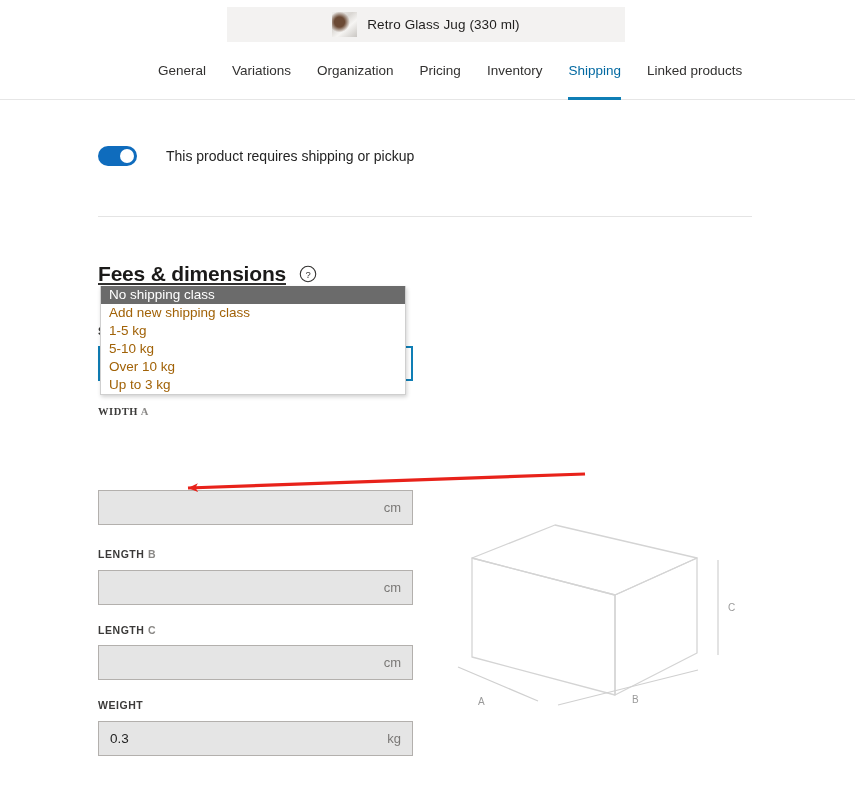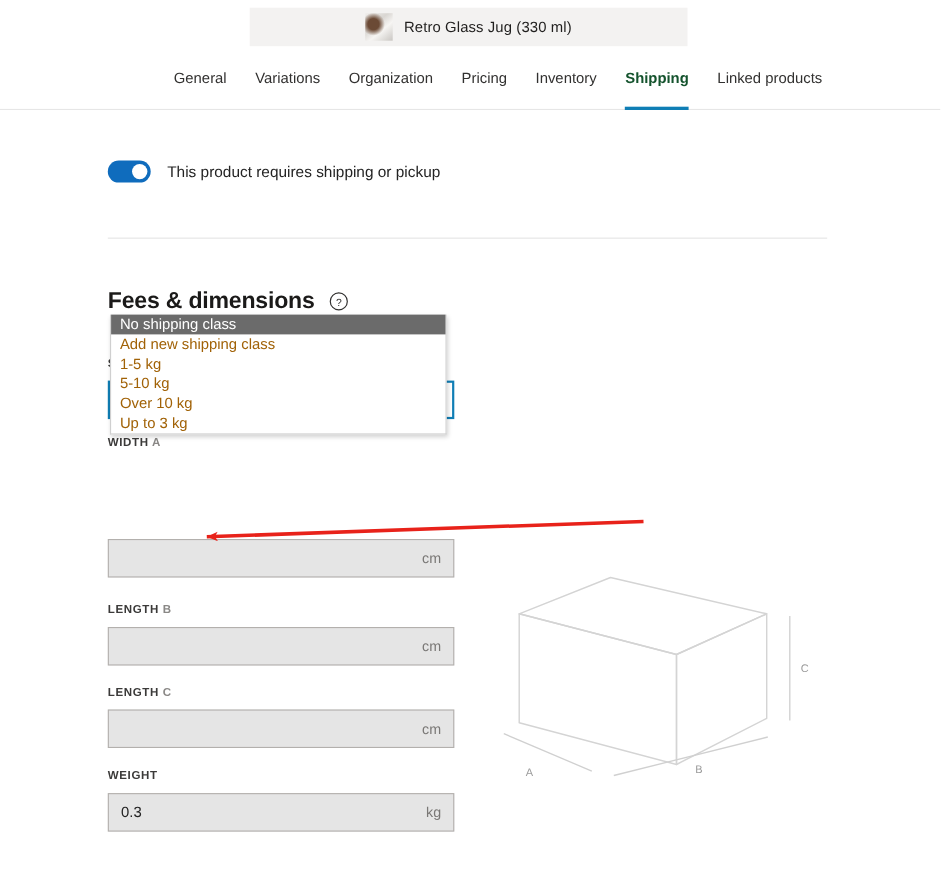--- a/index.html
+++ b/index.html
@@ -40,55 +40,55 @@
   .tabs { position: absolute; left: 145px; top: 0; display: flex; gap: 0; }
   .tab {
     position: relative;
     padding: 8px 13px 0 13px;
     font-size: 13.5px;
     color: #323130;
     height: 45px;
     cursor: pointer;
     white-space: nowrap;
   }
-  .tab.active { color: #14532d; font-weight: bold; }
+  .tab.active { color: #0369a1; }
   .tab.active::after {
     content: "";
     position: absolute;
     left: 13px; right: 13px; bottom: 0;
     height: 3px;
     background: #0f7eb5;
   }
 
   
   .content { position: absolute; left: 0; top: 100px; width: 855px; }
 
   .toggle-row {
     position: absolute; left: 98px; top: 46px;
-    display: flex; align-items: center; gap: 15px;
+    display: flex; align-items: center; gap: 29px;
   }
   .toggle {
     width: 39px; height: 20px; border-radius: 10px;
     background: #0f6cbd; position: relative; flex: none; cursor: pointer;
   }
   .toggle .knob {
     position: absolute; top: 3px; right: 3px;
     width: 14px; height: 14px; border-radius: 50%;
     background: #ffffff;
   }
   .toggle-label { font-size: 14px; color: #242424; }
 
   .divider {
     position: absolute; left: 98px; top: 116px;
     width: 654px; height: 1px; background: #e4e4e4;
   }
 
   .section-title-row {
     position: absolute; left: 98px; top: 162px;
-    display: flex; align-items: center; gap: 13px;
+    display: flex; align-items: center; gap: 13px; text-decoration: underline;
   }
   .section-title { font-size: 21px; font-weight: bold; color: #1b1a19; letter-spacing: -0.2px; }
   .help-icon {
     width: 18px; height: 18px; flex: none;
     display: block; cursor: pointer;
   }
 
   
   .field-label {
     position: absolute;
@@ -205,21 +205,21 @@
 
     <div class="field-label" style="left:98px; top:225px;">SHIPPING CLASS</div>
 
     <div class="select-box">
       <span class="sel-val">No shipping class</span>
       <svg class="chev" viewBox="0 0 12 12">
         <path d="M2 4.2 L6 8.2 L10 4.2" fill="none" stroke="#1b1a19" stroke-width="1.4" stroke-linecap="round" stroke-linejoin="round"></path>
       </svg>
     </div>
 
-    <div class="field-label" style="left:98px; top:296px;">
+    <div class="field-label" style="left:98px; top:306px;font-family:Liberation Serif, serif;">
       <span>WIDTH</span>
       <span class="dim">A</span>
     </div>
     <div class="input-box" style="top:390px;">
       <span class="val"></span>
       <span class="unit">cm</span>
     </div>
 
     <div class="field-label" style="left:98px; top:448px;">
       <span>LENGTH</span>

